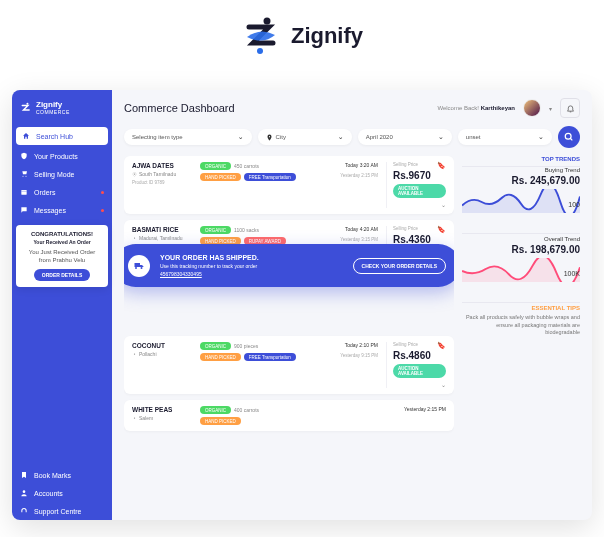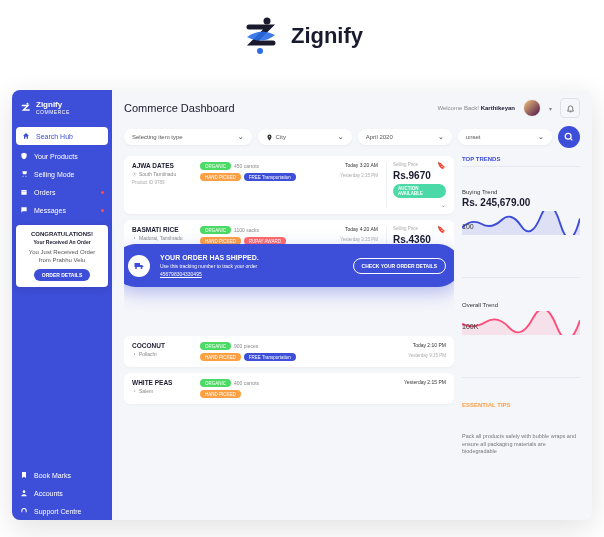--- a/index.html
+++ b/index.html
@@ -67,21 +67,21 @@
 .expand-chev { font-size: 6px; color: #888; align-self: flex-end; }
 
 .shipped-banner { position: absolute; top: 88px; left: -10px; right: -6px; background: #3d4ed8; border-radius: 22px; padding: 10px 14px; display: flex; align-items: center; gap: 10px; z-index: 10; box-shadow: 0 6px 18px rgba(61,78,216,0.35); }
 .shipped-icon { width: 22px; height: 22px; background: #fff; border-radius: 50%; display: flex; align-items: center; justify-content: center; }
 .shipped-text { flex: 1; color: #fff; }
 .shipped-title { font-size: 7px; font-weight: 700; }
 .shipped-sub { font-size: 5px; margin-top: 2px; }
 .shipped-track { font-size: 5px; text-decoration: underline; margin-top: 2px; }
 .shipped-btn { background: transparent; border: 1px solid #fff; color: #fff; border-radius: 12px; padding: 4px 8px; font-size: 5px; font-weight: 600; cursor: pointer; }
 
-.trends { width: 118px; display: flex; flex-direction: column; gap: 22px; }
+.trends { width: 118px; display: flex; flex-direction: column; gap: 0; text-align: right; }
 .trends-header { font-size: 6px; font-weight: 700; color: #3d4ed8; border-bottom: 1px solid #e8e8f0; padding-bottom: 4px; }
 .trend-block { }
 .trend-label { font-size: 6px; color: #333; }
 .trend-val { font-size: 10px; font-weight: 700; color: #1a1a2e; margin-top: 2px; }
 .trend-chart { width: 100%; height: 24px; margin-top: 3px; }
 .trend-num { font-size: 7px; color: #333; position: relative; top: -20px; }
 .divider { height: 1px; background: #e8e8f0; margin: 2px 0; }
 .tips-header { font-size: 6px; font-weight: 700; color: #ff9f43; }
 .tips-body { font-size: 5.5px; color: #777; margin-top: 3px; line-height: 1.4; }
 
@@ -325,20 +325,27 @@
               </div>
             <div class="pill-row">
                 <span class="pill orange">HAND PICKED</span>
                 <span class="pill blue">FREE Transportation</span>
               </div>
           </div>
           <div class="prod-col3">
             <div class="prod-date">Today 2:10 PM</div>
             <div class="prod-date2">Yesterday 9:15 PM</div>
           </div>
+          <div class="prod-col4">
+            <span class="bookmark">🔖</span>
+            <div class="price-label">Selling Price</div>
+            <div class="price">Rs.4860</div>
+            <span class="auction-pill">AUCTION AVAILABLE</span>
+            <span class="expand-chev">⌄</span>
+          </div>
         </div>
 
         <div class="product-card">
           <div class="prod-col1">
             <div class="prod-name">WHITE PEAS</div>
             <div class="prod-loc">
                 <svg width="5" height="5" viewBox="0 0 24 24" fill="#888">
                   <circle cx="12" cy="10" r="3"></circle>
                 </svg>
                 <span>Salem</span>
@@ -369,20 +376,21 @@
             <svg class="trend-chart" viewBox="0 0 120 26" preserveAspectRatio="none">
               <path d="M0 18 Q10 8 20 14 T40 10 T60 16 T80 6 T100 14 T120 8" stroke="#3d4ed8" stroke-width="2" fill="none"></path>
               <path d="M0 18 Q10 8 20 14 T40 10 T60 16 T80 6 T100 14 T120 8 L120 26 L0 26 Z" fill="#3d4ed8" opacity="0.12"></path>
             </svg>
             <span class="trend-num">100</span>
           </div>
         </div>
         <div class="divider"></div>
         <div class="trend-block">
           <div class="trend-label">Overall Trend</div>
+          <div class="trend-val">Rs. 198,679.00</div>
           <div style="position:relative">
             <svg class="trend-chart" viewBox="0 0 120 26" preserveAspectRatio="none">
               <path d="M0 14 Q12 20 24 12 T48 18 T72 8 T96 16 T120 10" stroke="#ff4d7a" stroke-width="2" fill="none"></path>
               <path d="M0 14 Q12 20 24 12 T48 18 T72 8 T96 16 T120 10 L120 26 L0 26 Z" fill="#ff4d7a" opacity="0.12"></path>
             </svg>
             <span class="trend-num">100K</span>
           </div>
         </div>
         <div class="divider"></div>
         <div class="tips-header">ESSENTIAL TIPS</div>

